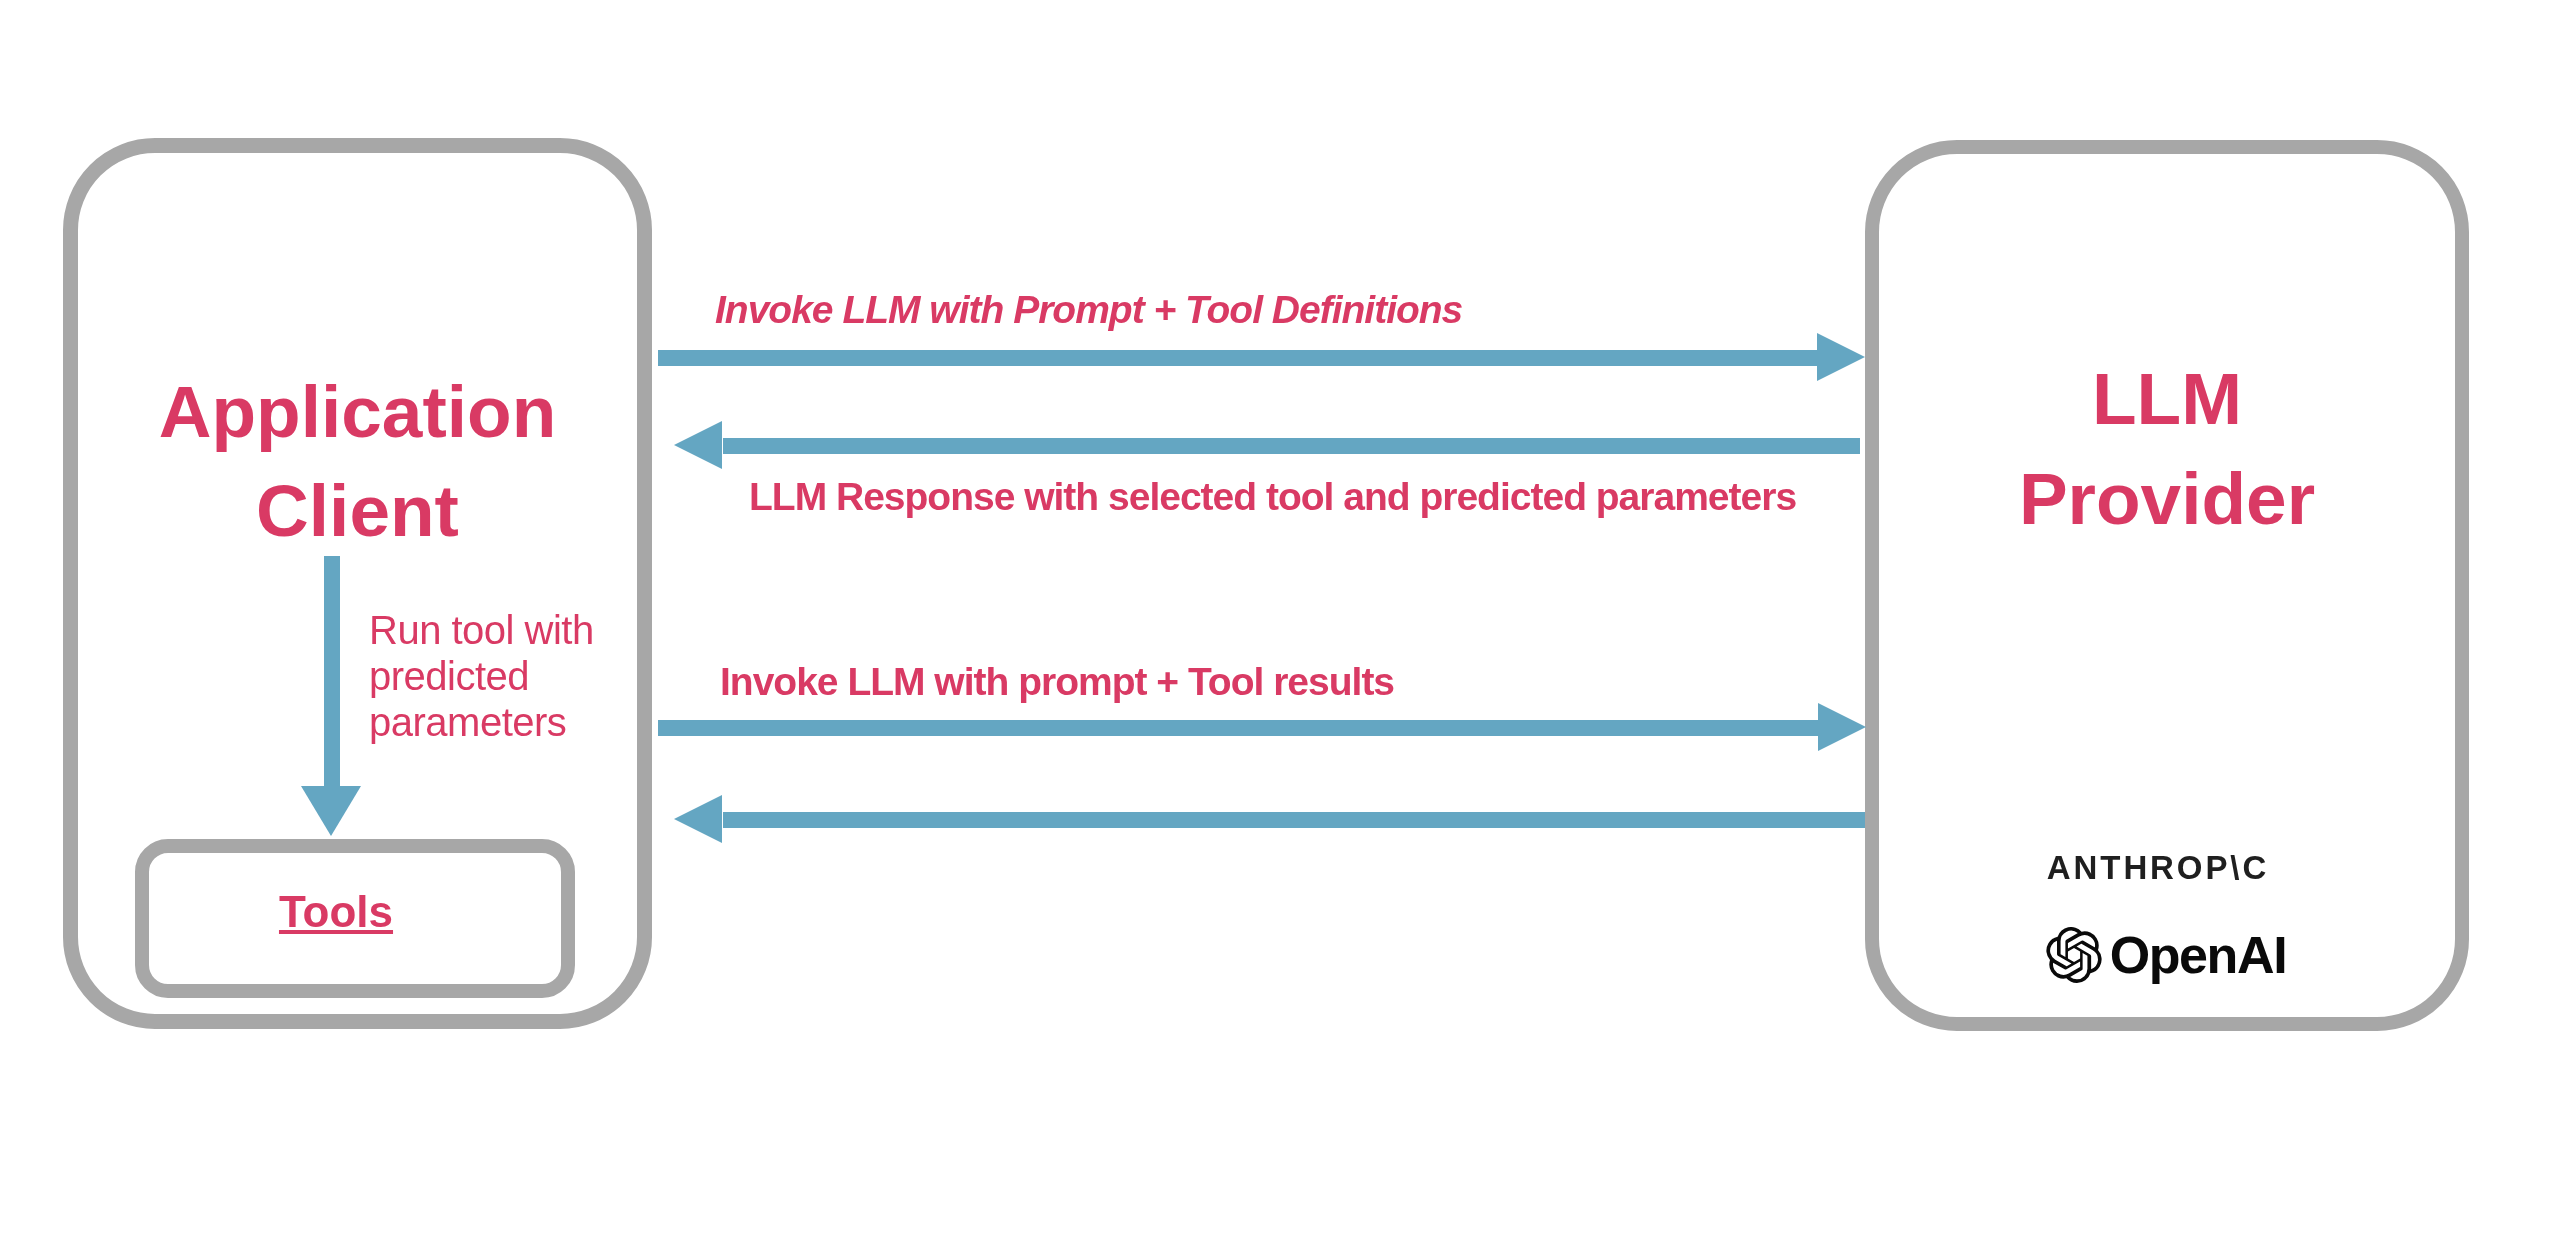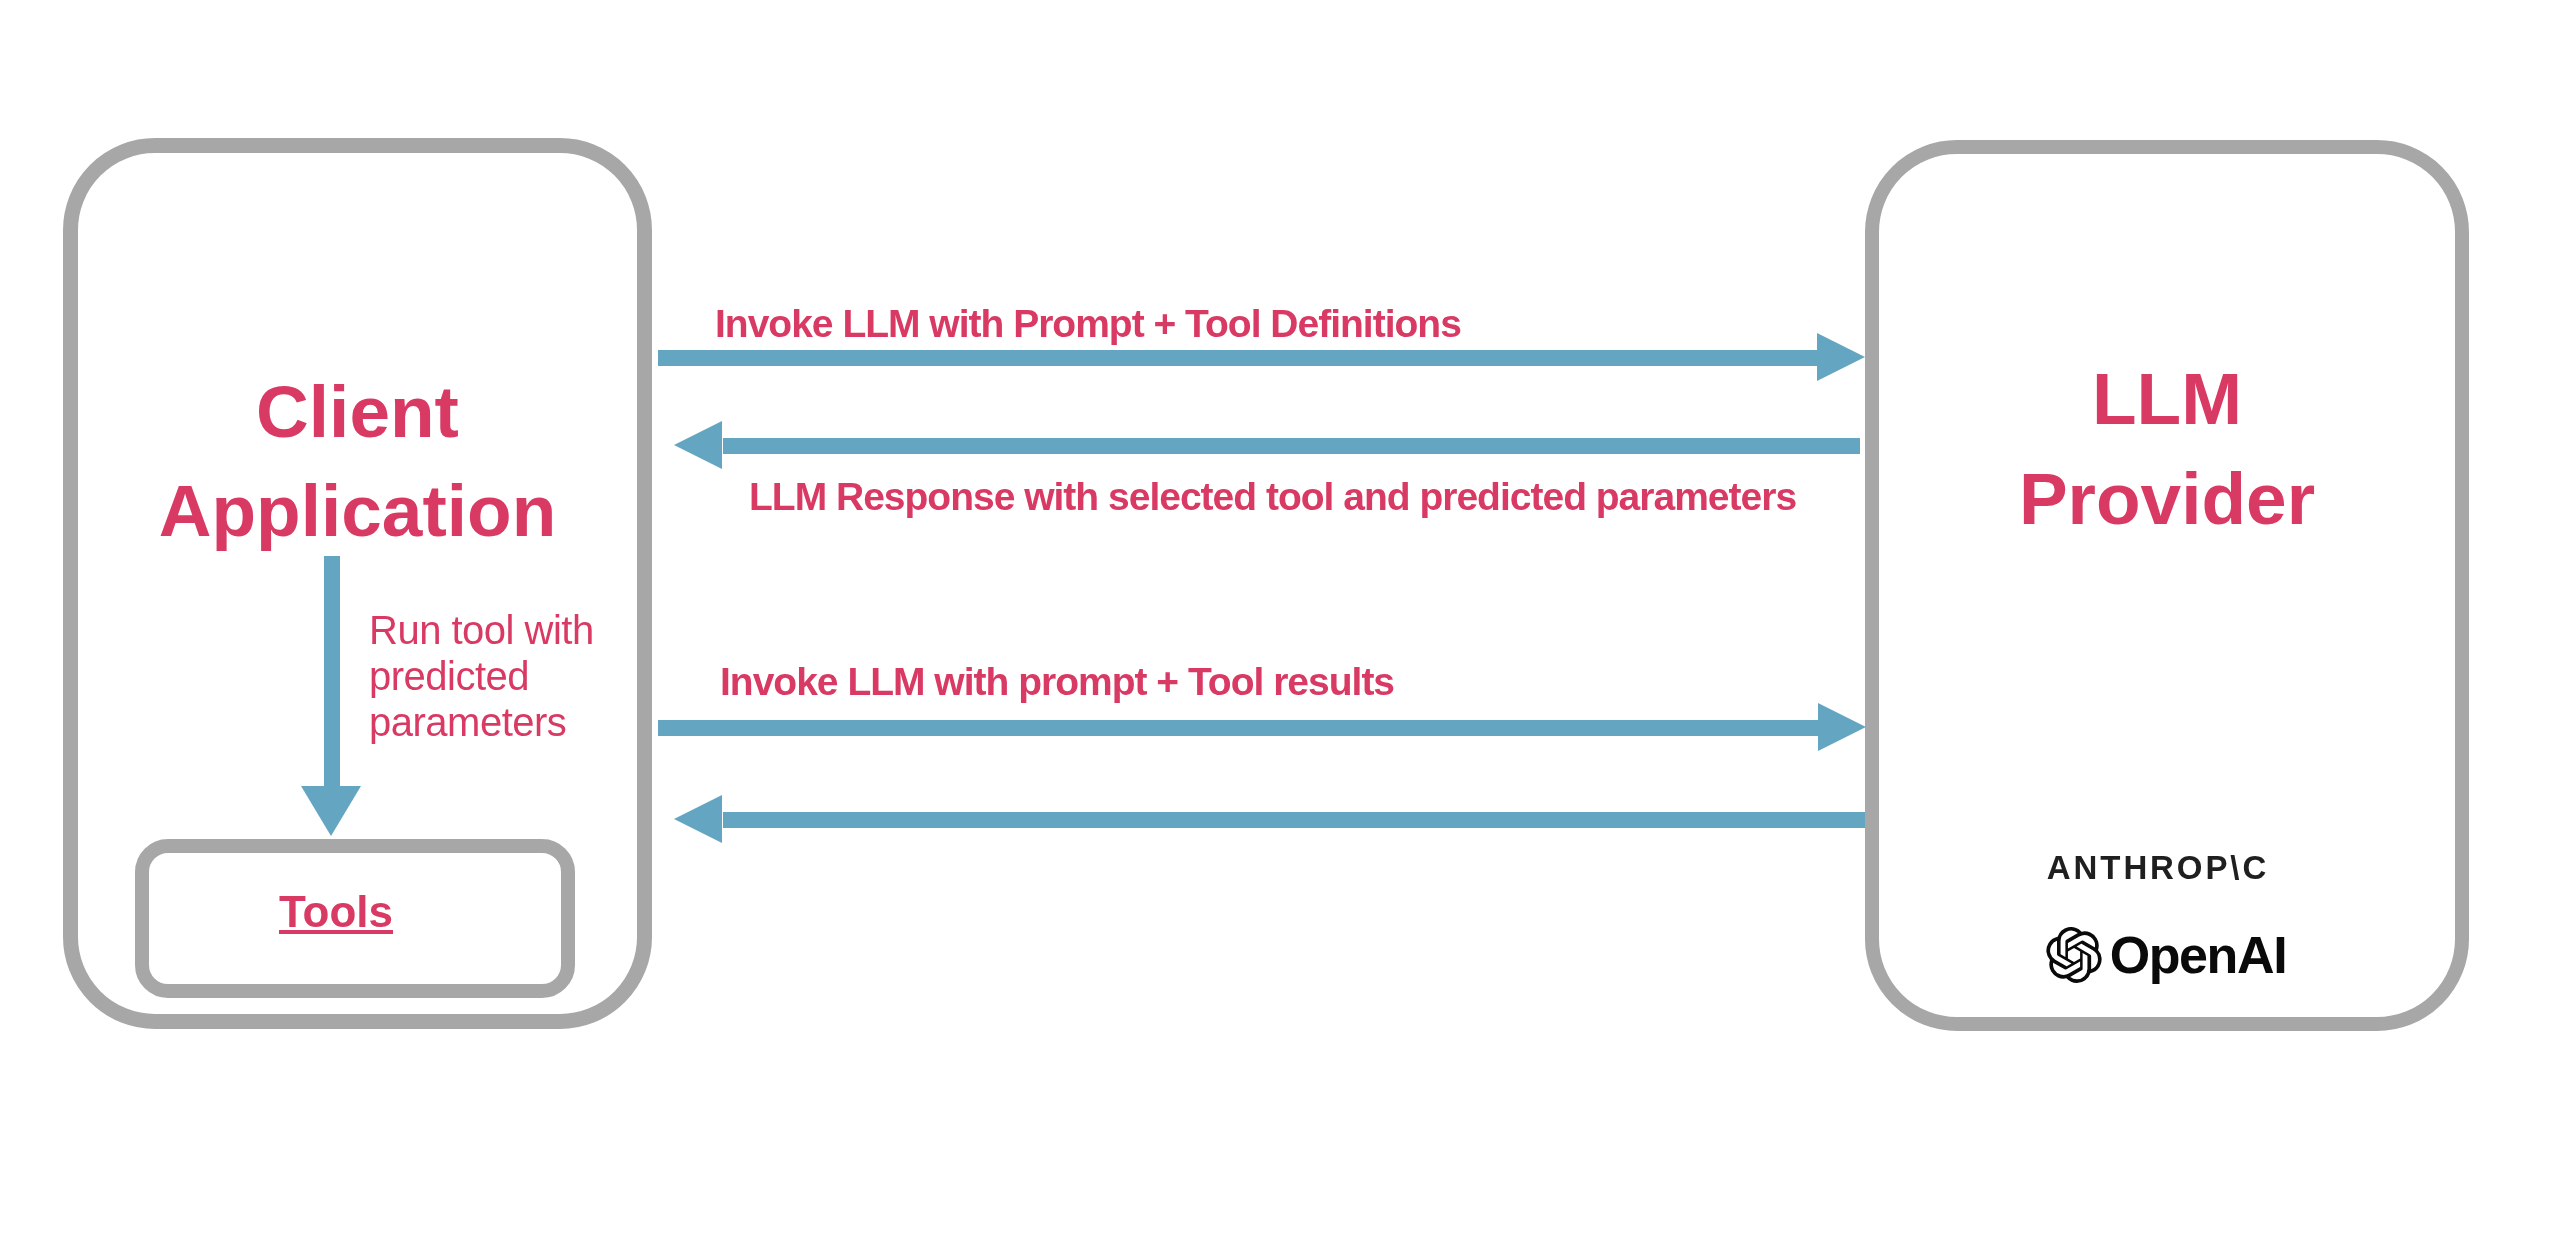--- a/index.html
+++ b/index.html
@@ -74,22 +74,22 @@
     letter-spacing:-1.4px;white-space:nowrap;
   }
 </style>
 </head>
 <body>
 
 <div class="canvas">
 
   <div class="box left-box"></div>
   <div class="box-title left-title">
+    <div>Application</div>
     <div>Client</div>
-    <div>Application</div>
   </div>
 
   <div class="shaft-v" style="left:324px;top:556px;height:230px;"></div>
   <div class="head-down" style="left:301px;top:786px;"></div>
   <div class="run-tool-label">Run tool with
 predicted
 parameters</div>
 
   <div class="box tools-box"></div>
   <div class="tools-title">Tools</div>
@@ -103,21 +103,21 @@
   <div class="anthropic-wordmark">ANTHROP\C</div>
   <div class="openai-lockup">
     <span class="openai-icon">
       <svg viewBox="0 0 24 24" xmlns="http://www.w3.org/2000/svg">
           <path d="M22.2819 9.8211a5.9847 5.9847 0 0 0-.5157-4.9108 6.0462 6.0462 0 0 0-6.5098-2.9A6.0651 6.0651 0 0 0 4.9807 4.1818a5.9847 5.9847 0 0 0-3.9977 2.9 6.0462 6.0462 0 0 0 .7427 7.0966 5.98 5.98 0 0 0 .511 4.9107 6.051 6.051 0 0 0 6.5146 2.9001A5.9847 5.9847 0 0 0 13.2599 24a6.0557 6.0557 0 0 0 5.7718-4.2058 5.9894 5.9894 0 0 0 3.9977-2.9001 6.0557 6.0557 0 0 0-.7475-7.0729zm-9.022 12.6081a4.4755 4.4755 0 0 1-2.8764-1.0408l.1419-.0804 4.7783-2.7582a.7948.7948 0 0 0 .3927-.6813v-6.7369l2.02 1.1686a.071.071 0 0 1 .038.0615v5.5826a4.504 4.504 0 0 1-4.4945 4.4944zm-9.6607-4.1254a4.4708 4.4708 0 0 1-.5346-3.0137l.142.0852 4.783 2.7582a.7712.7712 0 0 0 .7806 0l5.8428-3.3685v2.3324a.0804.0804 0 0 1-.0332.0615L9.74 19.9502a4.4992 4.4992 0 0 1-6.1408-1.6464zM2.3408 7.8956a4.485 4.485 0 0 1 2.3655-1.9728V11.6a.7664.7664 0 0 0 .3879.6765l5.8144 3.3543-2.0201 1.1685a.0757.0757 0 0 1-.071 0l-4.8303-2.7865A4.504 4.504 0 0 1 2.3408 7.8956zm16.5963 3.8558L13.1038 8.364 15.1192 7.2a.0757.0757 0 0 1 .071 0l4.8303 2.7913a4.4944 4.4944 0 0 1-.6765 8.1042v-5.6772a.79.79 0 0 0-.407-.667zm2.0107-3.0231l-.142-.0852-4.7735-2.7818a.7759.7759 0 0 0-.7854 0L9.409 9.2297V6.8974a.0662.0662 0 0 1 .0284-.0615l4.8303-2.7866a4.4992 4.4992 0 0 1 6.6802 4.66zM8.3065 12.863l-2.02-1.1638a.0804.0804 0 0 1-.038-.0567V6.0742a4.4992 4.4992 0 0 1 7.3757-3.4537l-.142.0805L8.704 5.459a.7948.7948 0 0 0-.3927.6813zm1.0976-2.3654l2.602-1.4998 2.6069 1.4998v2.9994l-2.5974 1.4997-2.6067-1.4997z"></path>
         </svg>
     </span>
     <span class="openai-wordmark">OpenAI</span>
   </div>
 
-  <div class="arrow-label" style="left:715px;top:324px;">Invoke LLM with Prompt + Tool Definitions</div>
+  <div class="arrow-label" style="left:715px;top:310px;font-style:italic;">Invoke LLM with Prompt + Tool Definitions</div>
   <div class="shaft-h" style="left:658px;top:350px;width:1159px;"></div>
   <div class="head-right" style="left:1817px;top:333px;"></div>
 
   <div class="head-left" style="left:674px;top:421px;"></div>
   <div class="shaft-h" style="left:723px;top:438px;width:1137px;"></div>
   <div class="arrow-label" style="left:720px;top:682px;">Invoke LLM with prompt + Tool results</div>
 
   <div class="arrow-label" style="left:749px;top:497px;">LLM Response with selected tool and predicted parameters</div>
   <div class="shaft-h" style="left:658px;top:720px;width:1160px;"></div>
   <div class="head-right" style="left:1818px;top:703px;"></div>

